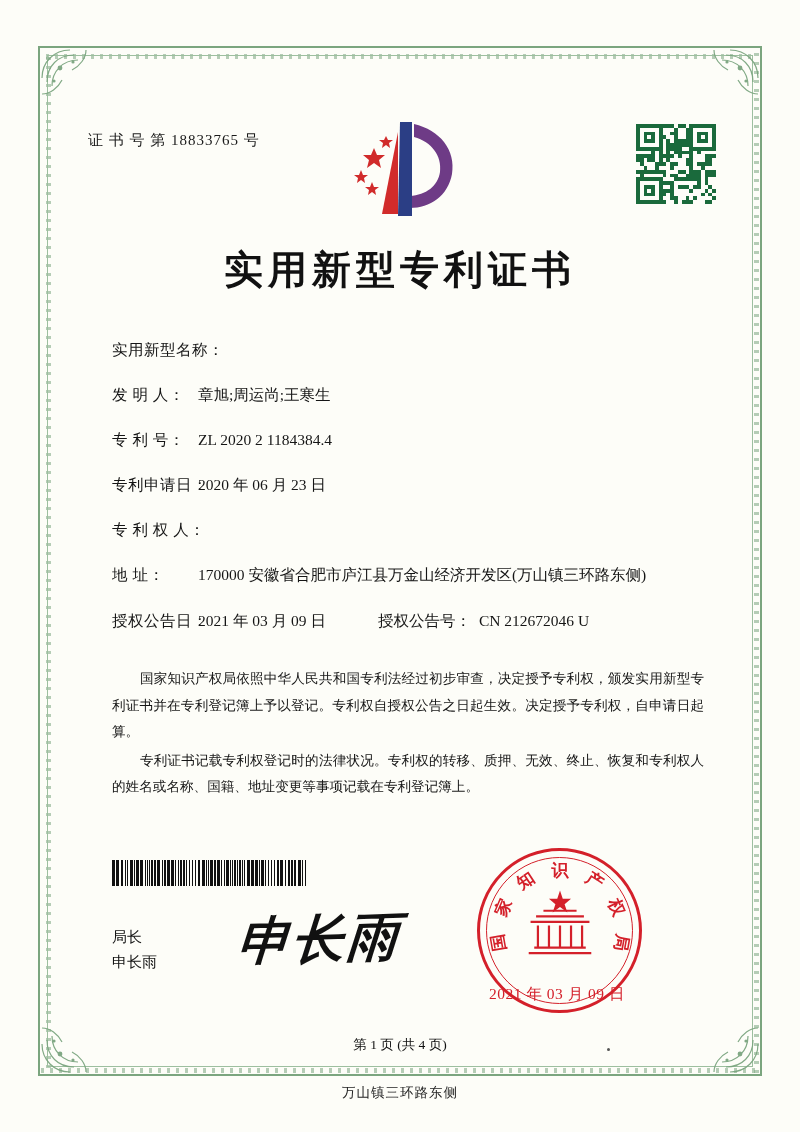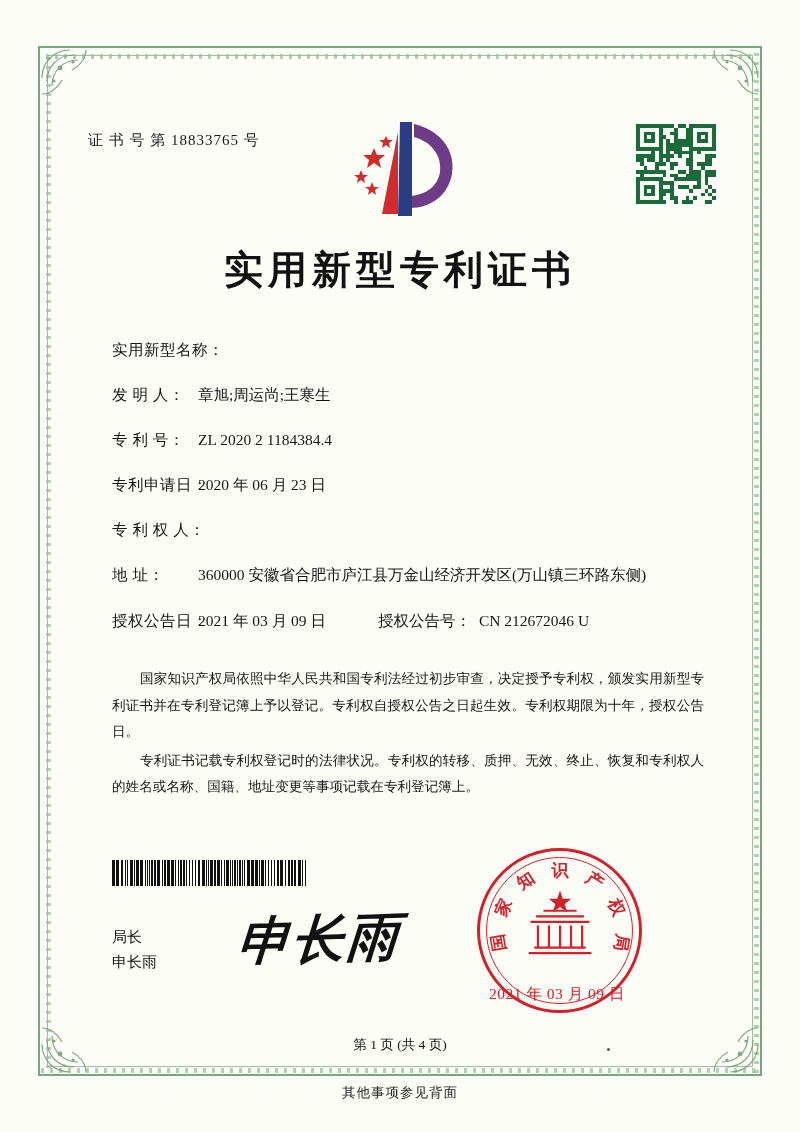--- a/index.html
+++ b/index.html
@@ -629,32 +629,32 @@
     </div>
     <div class="field-row">
       <div class="field-label">专利申请日：</div>
       <div class="field-value">2020 年 06 月 23 日</div>
     </div>
     <div class="field-row">
       <div class="field-label">专 利 权 人：</div>
     </div>
     <div class="field-row">
       <div class="field-label">地         址：</div>
-      <div class="field-value addr-value">360000 安徽省合肥市庐江县万金山经济开发区(万山镇三环路东侧)</div>
+      <div class="field-value addr-value">170000 安徽省合肥市庐江县万金山经济开发区(万山镇三环路东侧)</div>
     </div>
     <div class="field-row two-col">
       <div class="field-label">授权公告日：</div>
       <div class="field-value">2021 年 03 月 09 日</div>
       <div class="field-label2">授权公告号：</div>
       <div class="field-value2">CN 212672046 U</div>
     </div>
   </div>
 
   <div class="paras">
-    <p>国家知识产权局依照中华人民共和国专利法经过初步审查，决定授予专利权，颁发实用新型专利证书并在专利登记簿上予以登记。专利权自授权公告之日起生效。专利权期限为十年，授权公告日。</p>
+    <p>国家知识产权局依照中华人民共和国专利法经过初步审查，决定授予专利权，颁发实用新型专利证书并在专利登记簿上予以登记。专利权自授权公告之日起生效。决定授予专利权，自申请日起算。</p>
     <p>专利证书记载专利权登记时的法律状况。专利权的转移、质押、无效、终止、恢复和专利权人的姓名或名称、国籍、地址变更等事项记载在专利登记簿上。</p>
   </div>
 
   <div class="barcode">
     <div class="barcode-inner" id="barcode">
         <i style="width: 3px; margin-right: 1.6px;"></i>
         <i style="width: 3px; margin-right: 1.6px;"></i>
         <i style="width: 3px; margin-right: 1.6px;"></i>
         <i style="width: 1.4px; margin-right: 1px;"></i>
         <i style="width: 1.4px; margin-right: 1.6px;"></i>
@@ -747,15 +747,15 @@
         <div class="seal-char" style="left: 74.5px; top: 10.5px; transform: rotate(0deg);">识</div>
         <div class="seal-char" style="left: 108.57px; top: 20.6998px; transform: rotate(33.3333deg);">产</div>
         <div class="seal-char" style="left: 131.429px; top: 47.9431px; transform: rotate(66.6667deg);">权</div>
         <div class="seal-char" style="left: 135.558px; top: 83.2662px; transform: rotate(100deg);">局</div>
       </div>
   </div>
   <div class="seal-date">2021 年 03 月 09 日</div>
 
   <div class="page-num">第 1 页 (共 4 页)</div>
   <div class="dot"></div>
-  <div class="footer-note">其他事项参见背面</div>
+  <div class="footer-note">万山镇三环路东侧</div>
 
 </div>
 
 </body></html>

